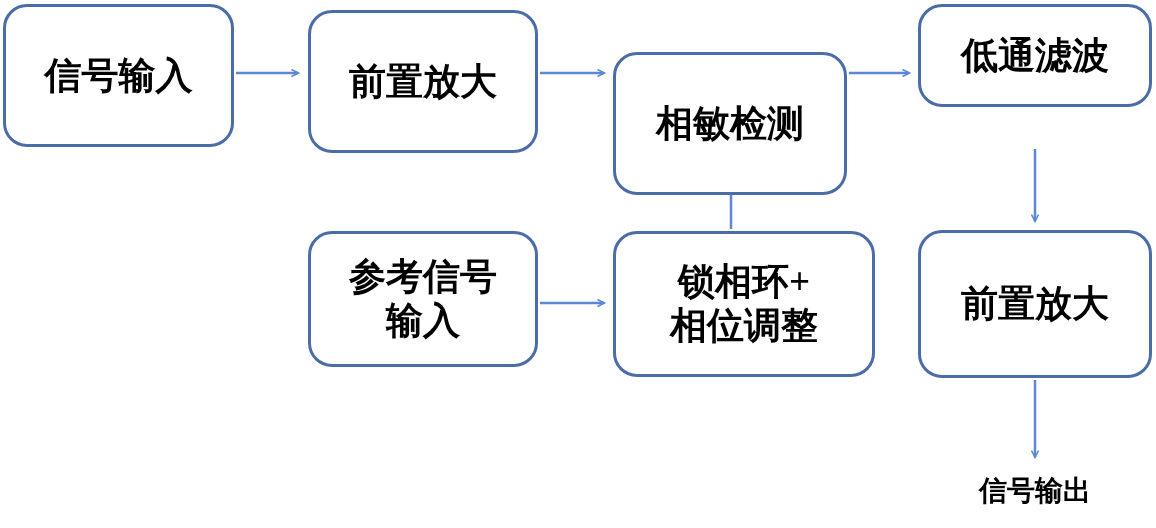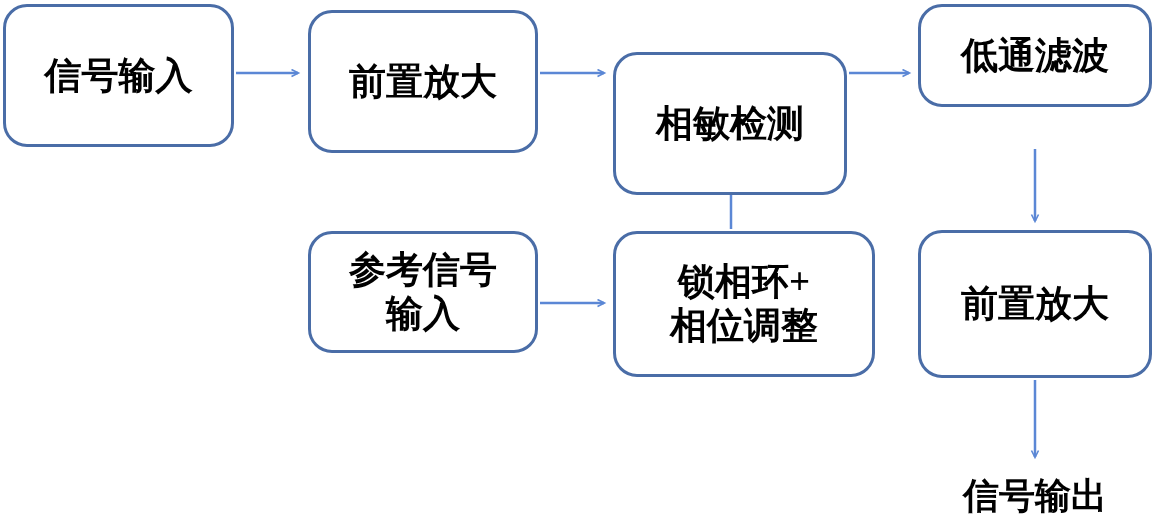--- a/index.html
+++ b/index.html
@@ -36,30 +36,30 @@
     color: var(--text);
     line-height: 1.18;
     white-space: nowrap;
   }
   
   .n-signal-input   { left: 3px;   top: 4px;   width: 231px; height: 143px; }
   .n-preamp         { left: 308px; top: 4px;   width: 230px; height: 143px; margin-top: 6px; }
   .n-psd            { left: 613px; top: 4px;   width: 234px; height: 143px; margin-top: 48px; }
   .n-lowpass        { left: 918px; top: 4px;   width: 234px; height: 103px; }
   
-  .n-reference      { left: 308px; top: 231px; width: 230px; height: 122px; }
+  .n-reference      { left: 308px; top: 231px; width: 230px; height: 136px; }
   .n-pll            { left: 613px; top: 231px; width: 262px; height: 146px; }
   .n-dc-amp         { left: 918px; top: 230px; width: 234px; height: 148px; }
   .output-label {
     position: absolute;
     left: 918px;
     top: 472px;
     width: 234px;
     text-align: center;
-    font-size: 36px;
+    font-size: 28px;
     font-weight: 700;
     color: var(--text);
     white-space: nowrap;
     z-index: 2;
   }
   svg.arrows {
     position: absolute;
     left: 0; top: 0;
     width: 1156px;
     height: 528px;

